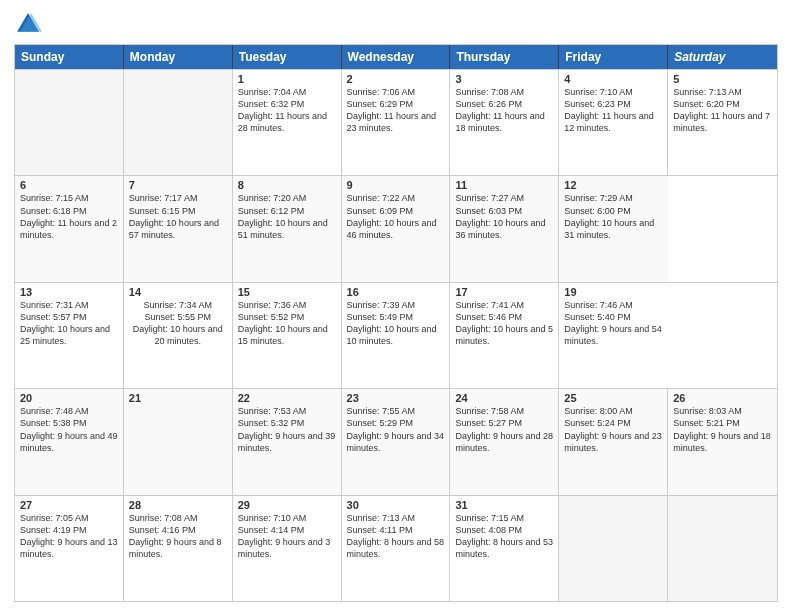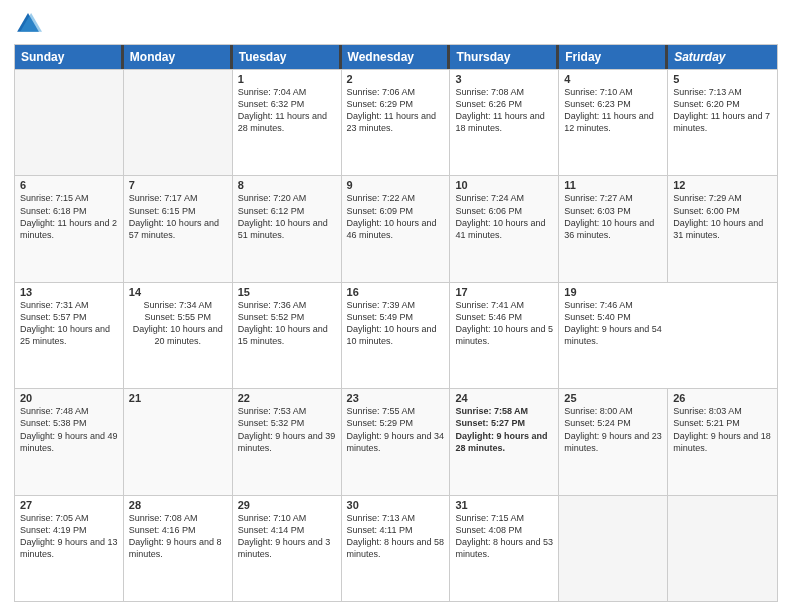--- a/index.html
+++ b/index.html
@@ -63,21 +63,21 @@
     .cal-header-row {
       display: grid;
       grid-template-columns: repeat(7, 1fr);
       background: #2a6ebb;
     }
     .cal-header-cell {
       color: #fff;
       font-size: 12px;
       font-weight: bold;
       padding: 5px 6px;
-      border-right: 3px solid #404040;
+      border-right: 1px solid #404040;
       text-align: left;
     }
     .cal-header-cell:last-child { border-right: none; font-style: italic; }
     .cal-body {
       flex: 1;
       display: flex;
       flex-direction: column;
     }
     .cal-row {
       display: grid;
@@ -194,26 +194,20 @@
 Sunset: 6:12 PM
 Daylight: 10 hours and 51 minutes.</div>
           </div>
           <div class="cal-cell alt-row">
             <span class="day-num">9</span>
             <div class="cell-info" style="white-space: pre-line;">Sunrise: 7:22 AM
 Sunset: 6:09 PM
 Daylight: 10 hours and 46 minutes.</div>
           </div>
           <div class="cal-cell alt-row">
-            <span class="day-num">10</span>
-            <div class="cell-info" style="white-space: pre-line;">Sunrise: 7:24 AM
-Sunset: 6:06 PM
-Daylight: 10 hours and 41 minutes.</div>
-          </div>
-          <div class="cal-cell alt-row">
             <span class="day-num">11</span>
             <div class="cell-info" style="white-space: pre-line;">Sunrise: 7:27 AM
 Sunset: 6:03 PM
 Daylight: 10 hours and 36 minutes.</div>
           </div>
           <div class="cal-cell alt-row">
             <span class="day-num">12</span>
             <div class="cell-info" style="white-space: pre-line;">Sunrise: 7:29 AM
 Sunset: 6:00 PM
 Daylight: 10 hours and 31 minutes.</div>
@@ -274,21 +268,21 @@
 Daylight: 9 hours and 39 minutes.</div>
           </div>
           <div class="cal-cell alt-row">
             <span class="day-num">23</span>
             <div class="cell-info" style="white-space: pre-line;">Sunrise: 7:55 AM
 Sunset: 5:29 PM
 Daylight: 9 hours and 34 minutes.</div>
           </div>
           <div class="cal-cell alt-row">
             <span class="day-num">24</span>
-            <div class="cell-info" style="white-space: pre-line; font-weight: bold;">Sunrise: 7:58 AM
+            <div class="cell-info" style="white-space: pre-line;">Sunrise: 7:58 AM
 Sunset: 5:27 PM
 Daylight: 9 hours and 28 minutes.</div>
           </div>
           <div class="cal-cell alt-row">
             <span class="day-num">25</span>
             <div class="cell-info" style="white-space: pre-line;">Sunrise: 8:00 AM
 Sunset: 5:24 PM
 Daylight: 9 hours and 23 minutes.</div>
           </div>
           <div class="cal-cell alt-row">

